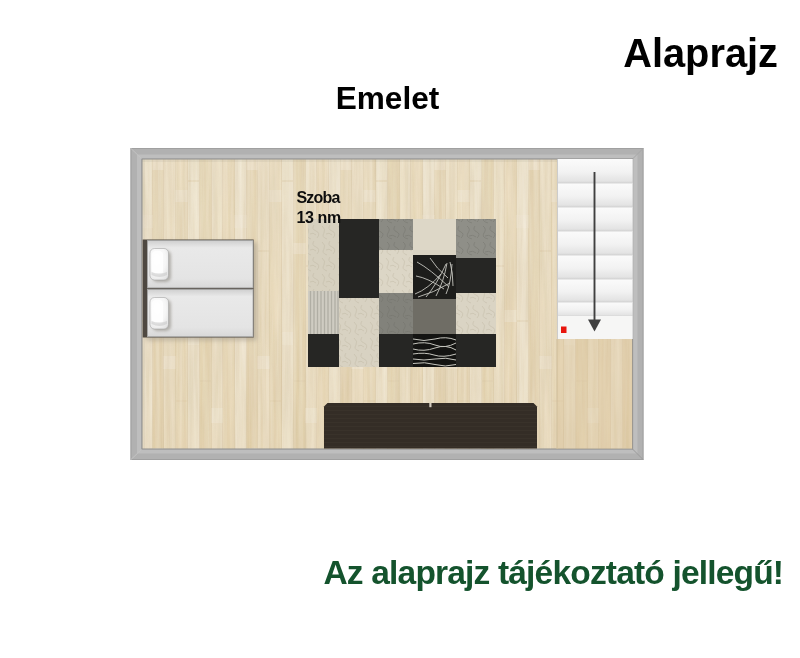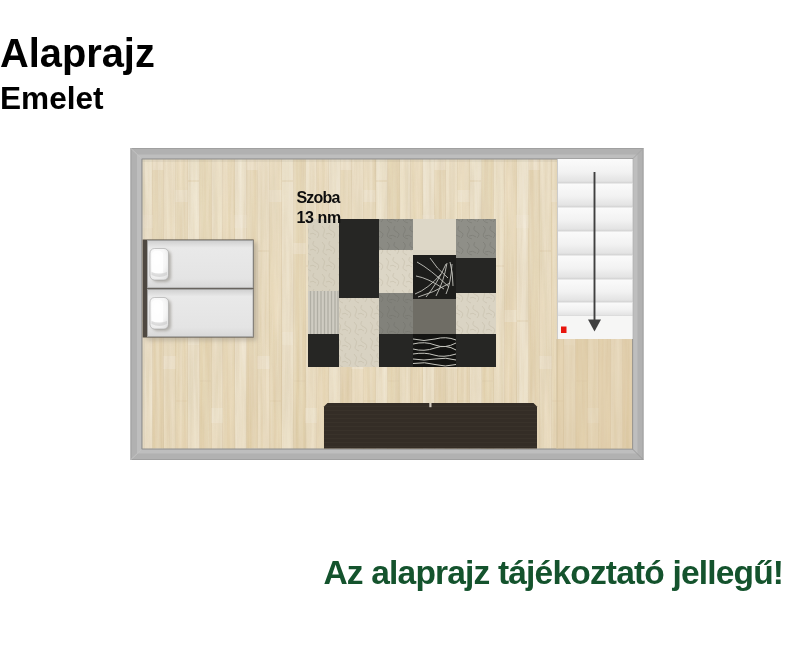--- a/index.html
+++ b/index.html
@@ -2,23 +2,23 @@
 <html><head>
 <meta charset="utf-8">
 <style>
   html,body{margin:0;padding:0;background:#ffffff;}
   body{width:800px;height:658px;position:relative;font-family:"Liberation Sans",sans-serif;overflow:hidden;}
   .abs{position:absolute;}
 </style>
 </head>
 <body>
 
-<div class="abs" style="left:0;top:31px;width:778px;text-align:left;font-weight:bold;font-size:39.8px;color:#000;">Alaprajz</div>
-
-<div class="abs" style="left:0;top:80px;width:775px;text-align:left;font-weight:bold;font-size:31.6px;color:#000;">Emelet</div>
+<div class="abs" style="left:0;top:31px;width:778px;text-align:right;font-weight:bold;font-size:39.8px;color:#000;">Alaprajz</div>
+
+<div class="abs" style="left:0;top:80px;width:775px;text-align:center;font-weight:bold;font-size:31.6px;color:#000;">Emelet</div>
 
 <svg class="abs" style="left:130px;top:148px;" width="514" height="312" viewBox="130 148 514 312" xmlns="http://www.w3.org/2000/svg">
 <defs>
   <linearGradient id="floorbase" x1="0" y1="0" x2="0" y2="1">
     <stop offset="0" stop-color="#ecdfc1"></stop>
         <stop offset="0.55" stop-color="#e9d9b7"></stop>
         <stop offset="1" stop-color="#e6d3ac"></stop>
   </linearGradient>
   <filter id="grainD" x="0" y="0" width="100%" height="100%">
     <feTurbulence type="fractalNoise" baseFrequency="0.18 0.012" numOctaves="4" seed="11" result="n"></feTurbulence>

